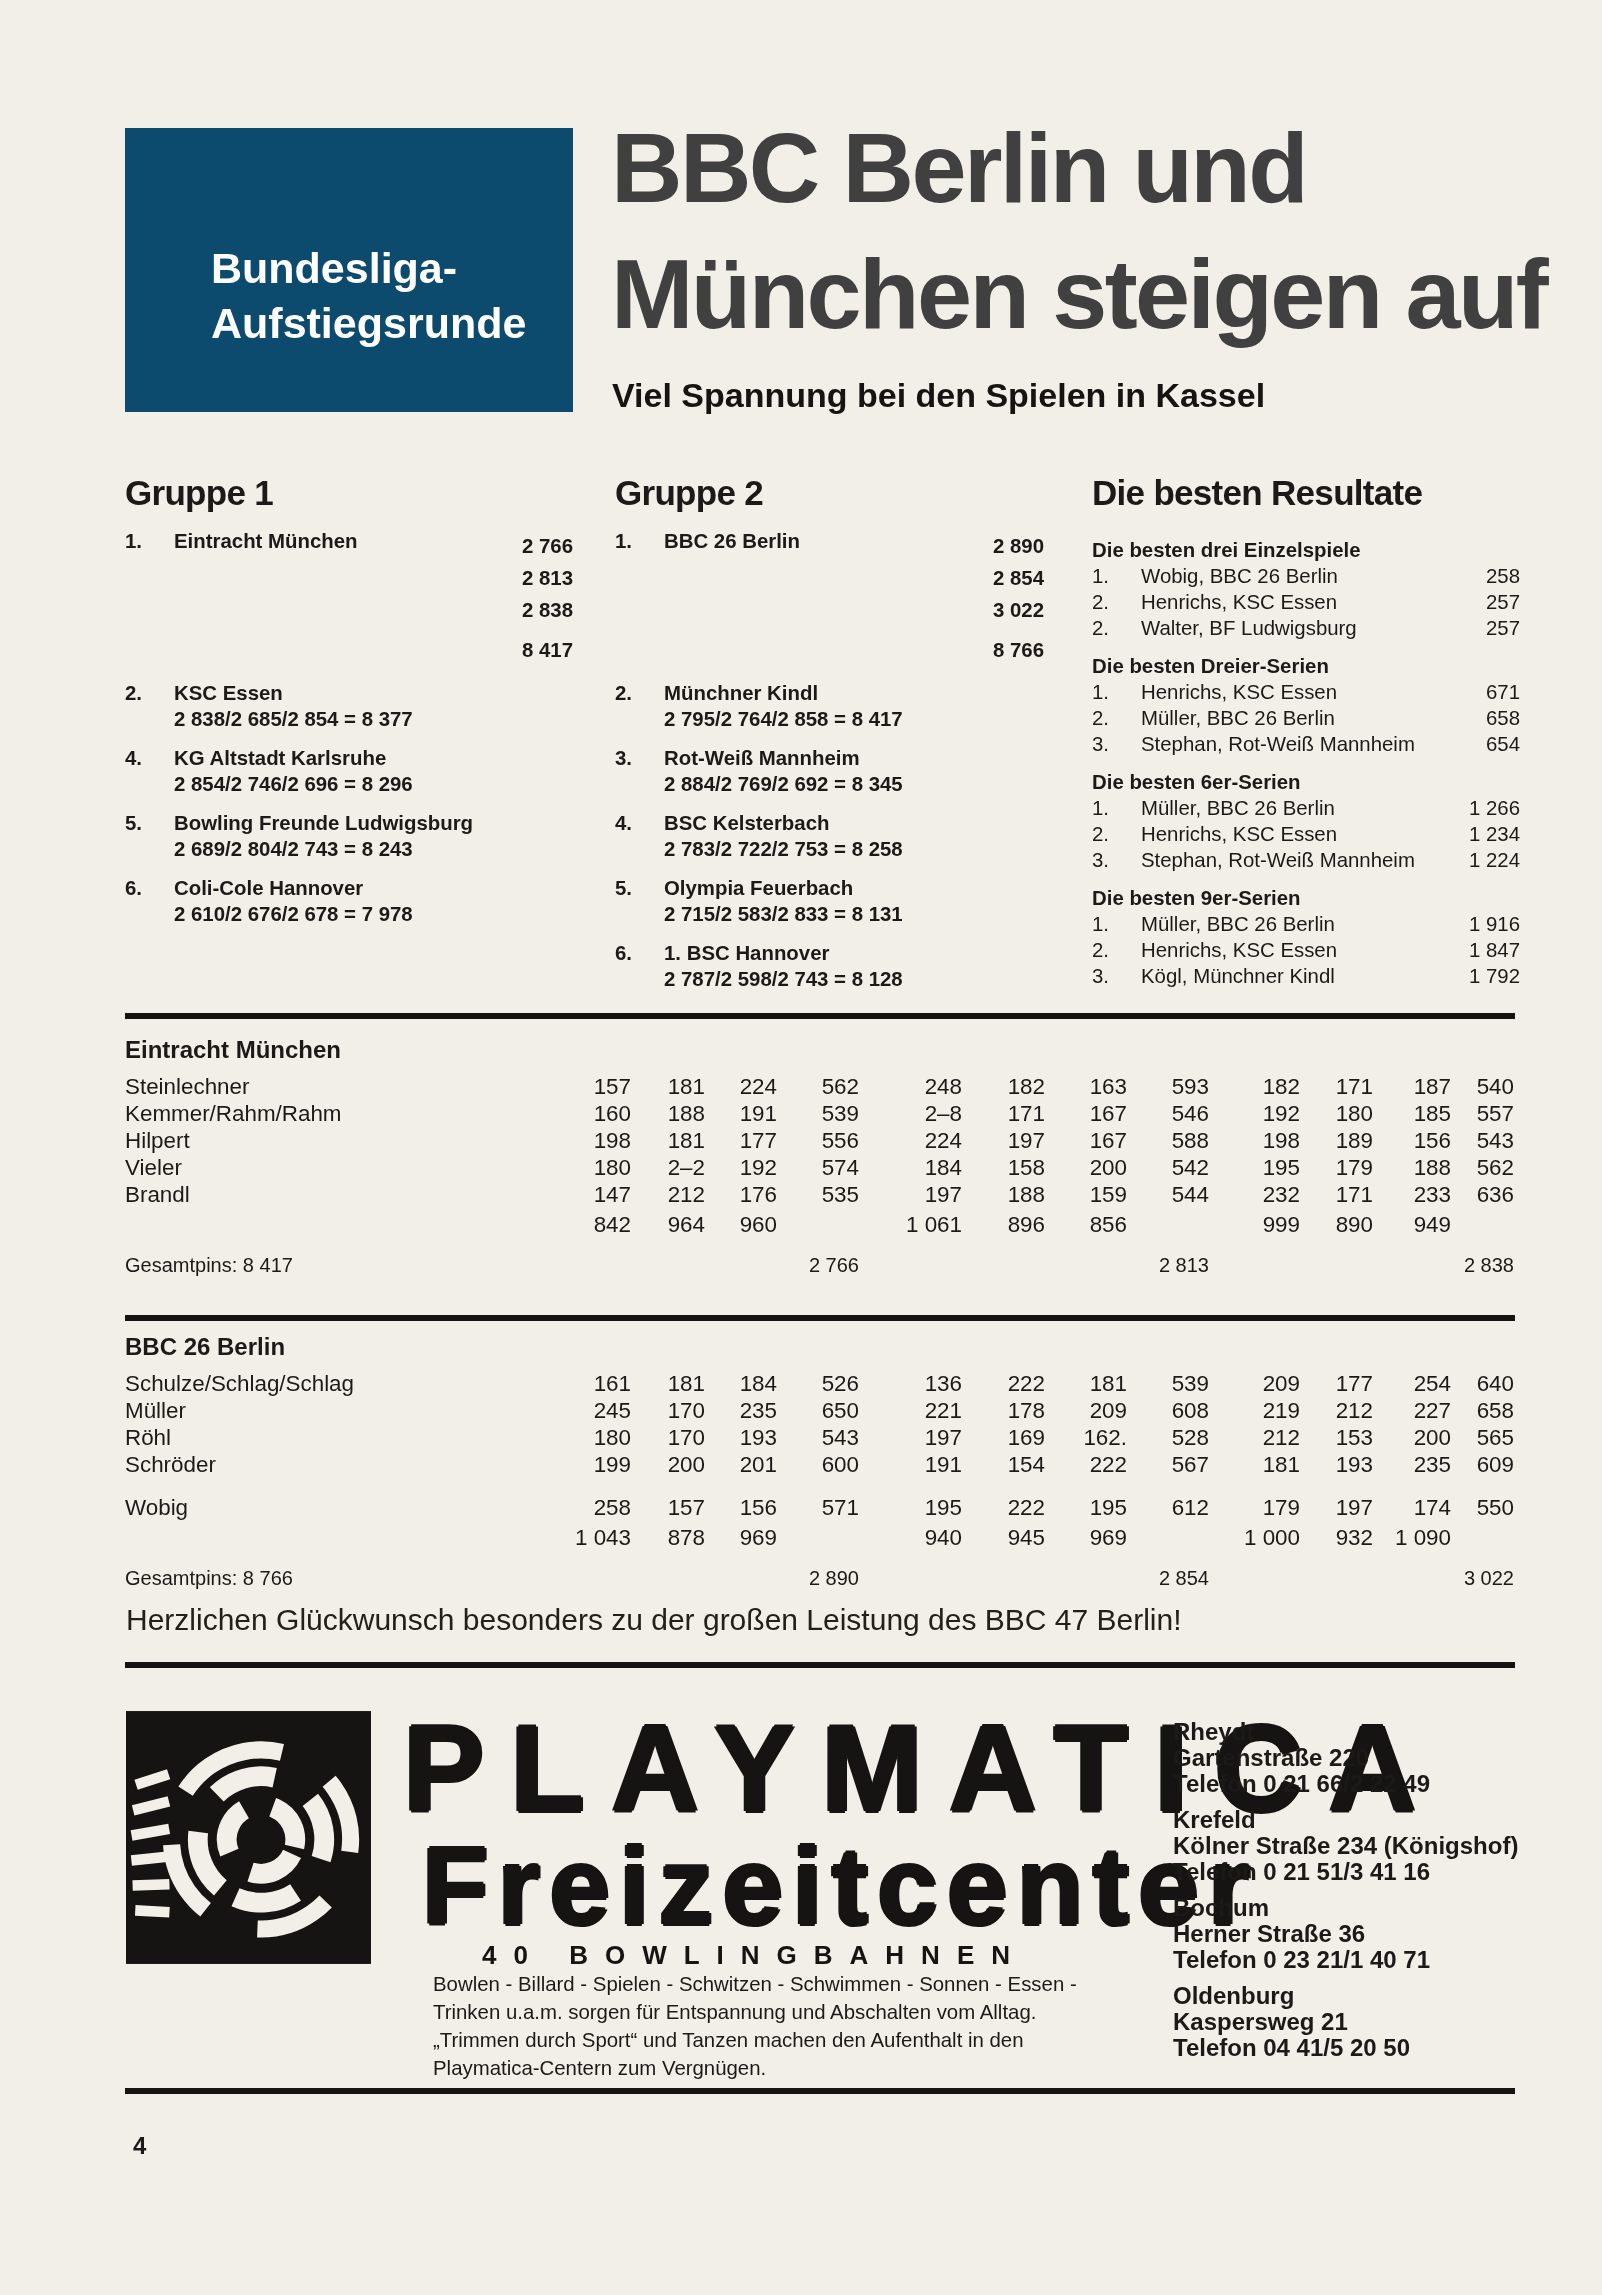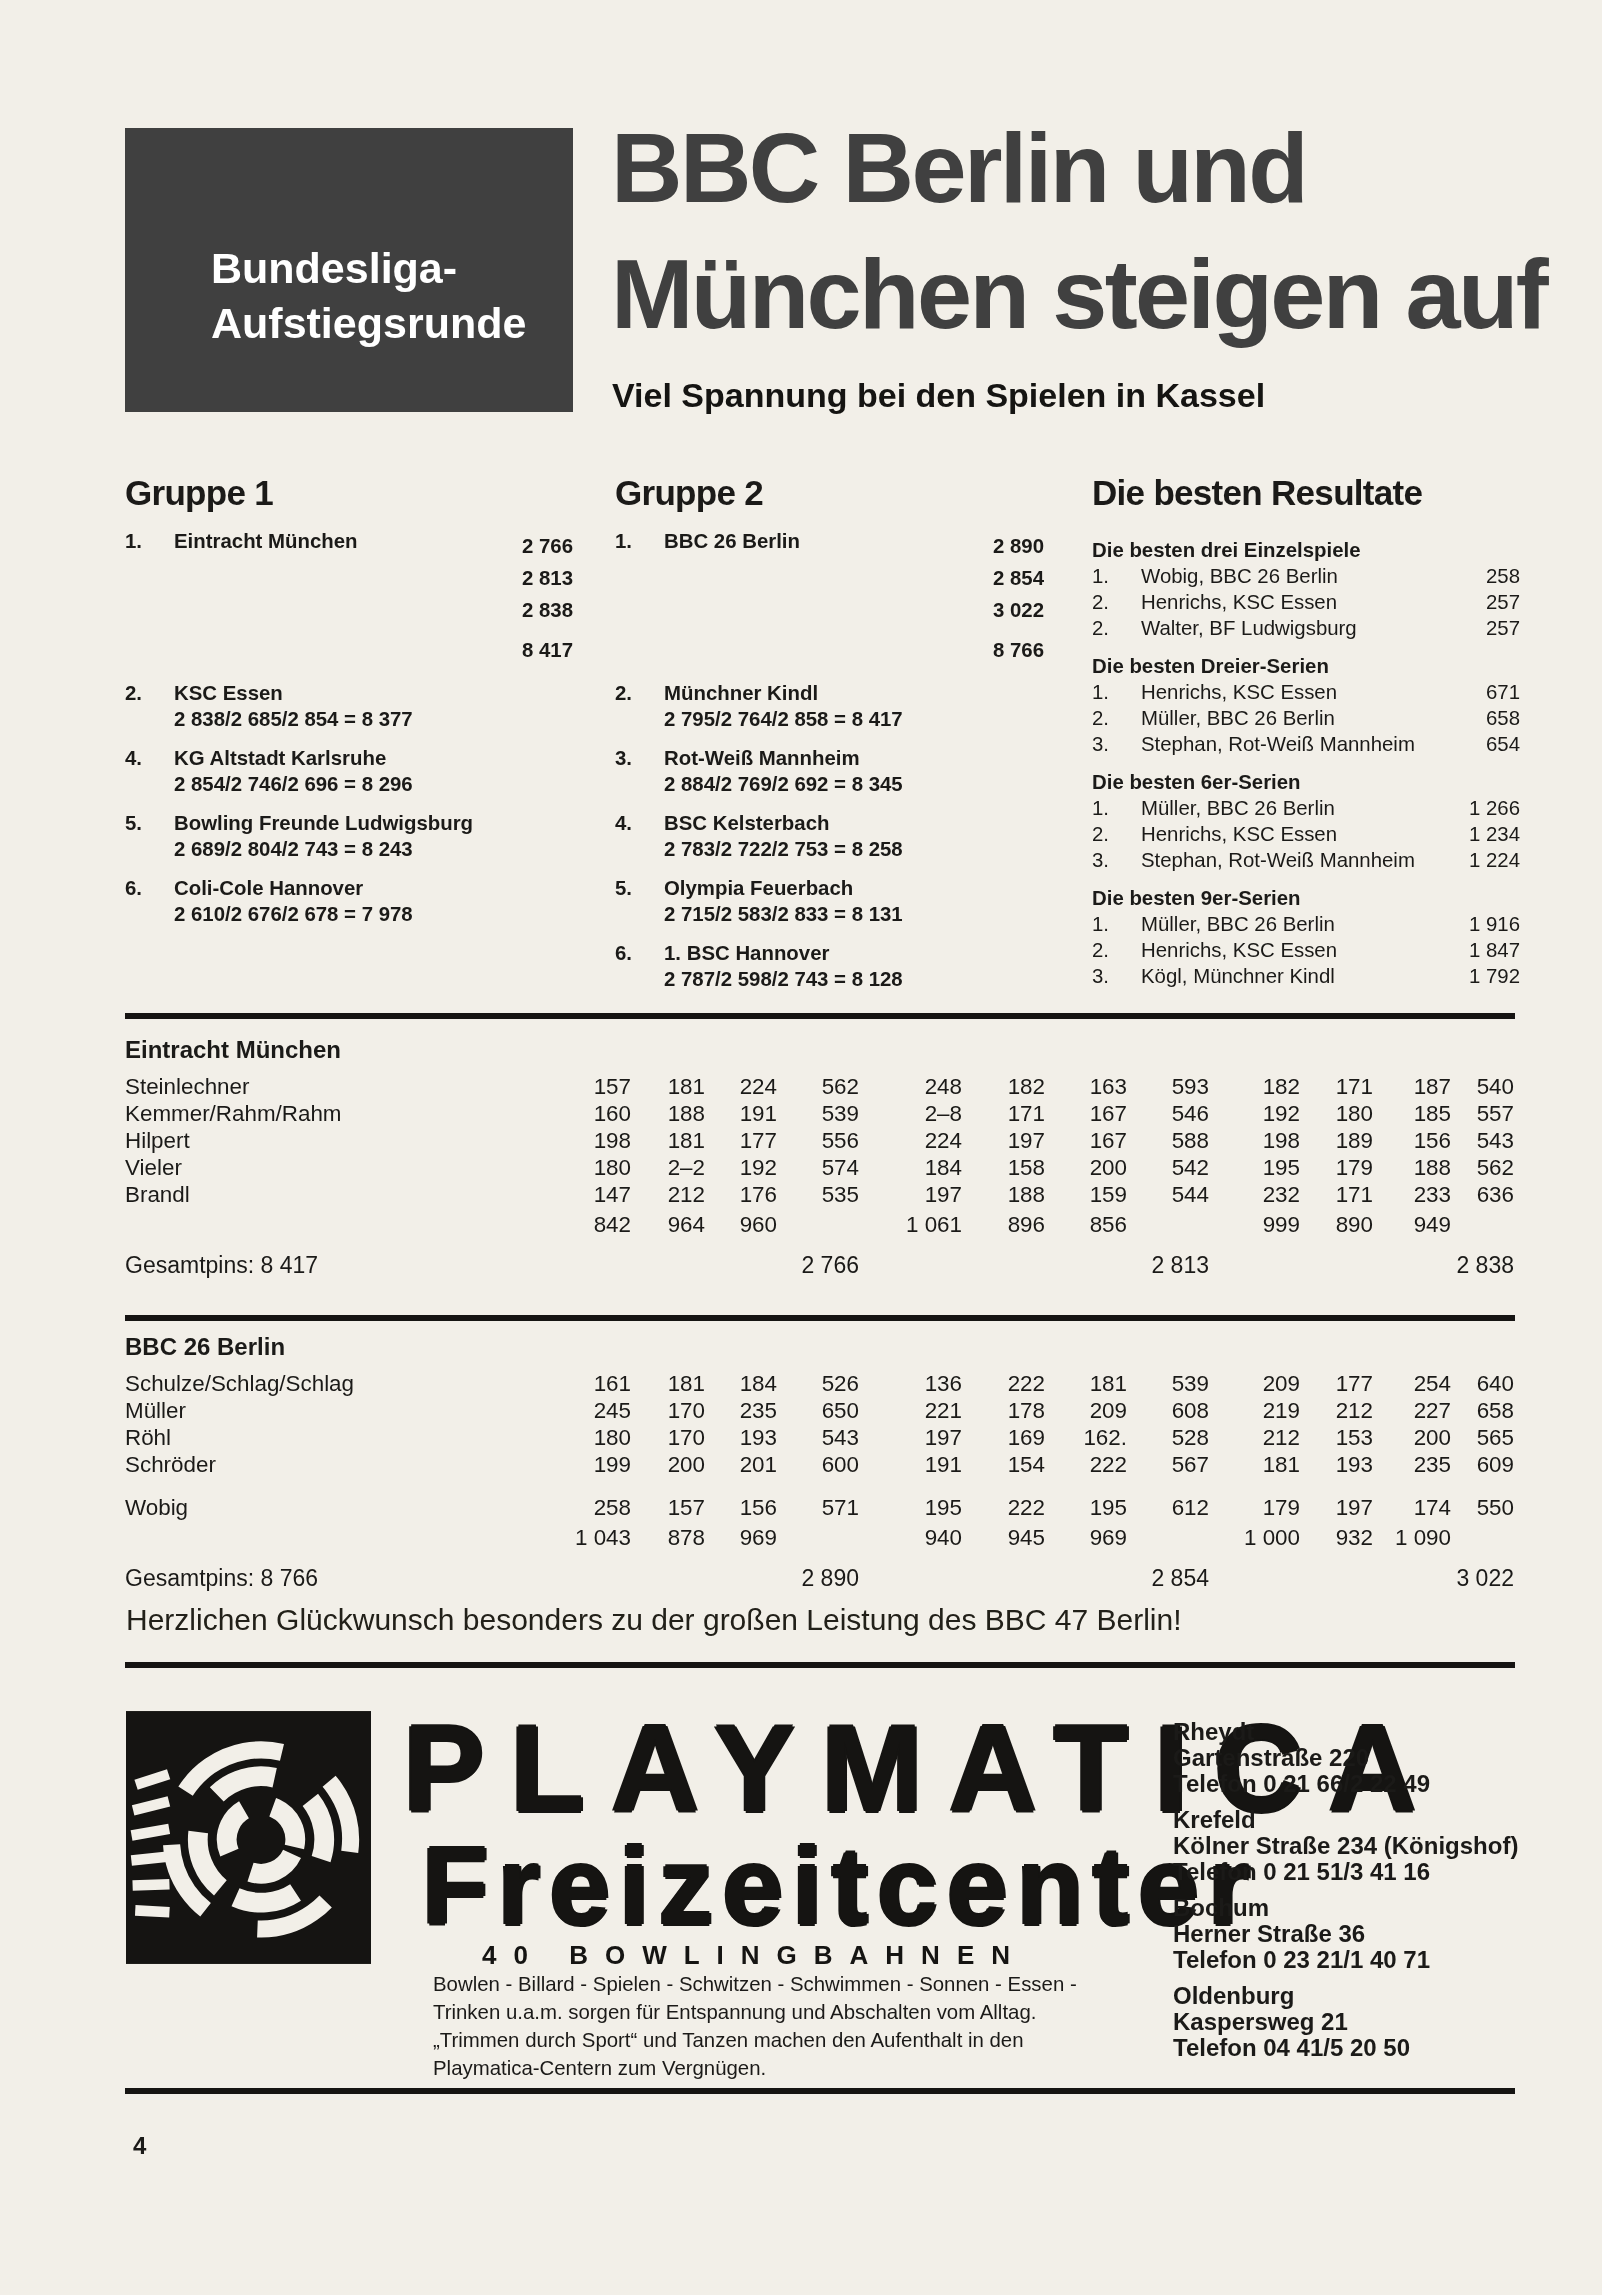--- a/index.html
+++ b/index.html
@@ -1,20 +1,20 @@
 <!DOCTYPE html>
 <html style="font-size:10.5px"><head>
 <meta charset="utf-8">
 <style>
   html,body{margin:0;padding:0;background:#f2efe8;}
   .page{position:relative;width:1603px;height:2295px;background:#f2efe8;
         font-family:"Liberation Sans",sans-serif;color:#1b1a18;overflow:hidden;}
 
   
-  .kicker-box{position:absolute;left:125px;top:128px;width:448px;height:284px;background:#404040;}
+  .kicker-box{position:absolute;left:125px;top:128px;width:448px;height:284px;background:#0c4a6e;}
   .kicker-text{position:absolute;left:86px;top:113px;color:#ffffff;font-weight:700;
                font-size:43px;line-height:55px;letter-spacing:0;}
   .headline{position:absolute;left:611px;top:105px;font-weight:700;font-size:99px;
             line-height:126px;letter-spacing:-2.6px;color:#404040;}
   .subtitle{position:absolute;left:612px;top:376px;font-weight:700;font-size:34px;color:#151412;}
 
   
   .col{position:absolute;top:473px;}
   .col-g1{left:125px;width:448px;}
   .col-g2{left:615px;width:429px;}
@@ -42,21 +42,21 @@
 
   
   .ttable{position:absolute;left:125px;width:1390px;font-size:22.4px;}
   .tt1{top:1035px;}.tt2{top:1332px;}
   .ttitle{font-size:24px;font-weight:700;margin-bottom:9.2px;line-height:29px;}
   .trow{display:grid;line-height:27px;
         grid-template-columns:434px 72px 74px 72px 82px 103px 83px 82px 82px 91px 73px 78px 63px;}
   .tnum{text-align:right;white-space:nowrap;}
   .tname{white-space:nowrap;}
   .totals{margin-top:2.6px;}
-  .gesamt{margin-top:14.5px;font-size:23px;}
+  .gesamt{margin-top:14.5px;font-size:20px;}
   .tt2 .rows div.trow:last-of-type{margin-top:16px;}
 
   .congrats{position:absolute;left:126px;top:1603px;font-size:30px;font-weight:400;color:#222019;}
 
   
   .ad-logo{position:absolute;left:126px;top:1711px;width:245px;height:253px;}
   .ad-brand{position:absolute;left:403px;top:1699px;font-size:122px;font-weight:700;
             letter-spacing:26px;color:#151412;white-space:nowrap;
             text-shadow:2px 0 0 #151412,-2px 0 0 #151412,0 2px 0 #151412,0 -2px 0 #151412;}
   .ad-sub{position:absolute;left:422px;top:1823px;font-size:109px;font-weight:700;

